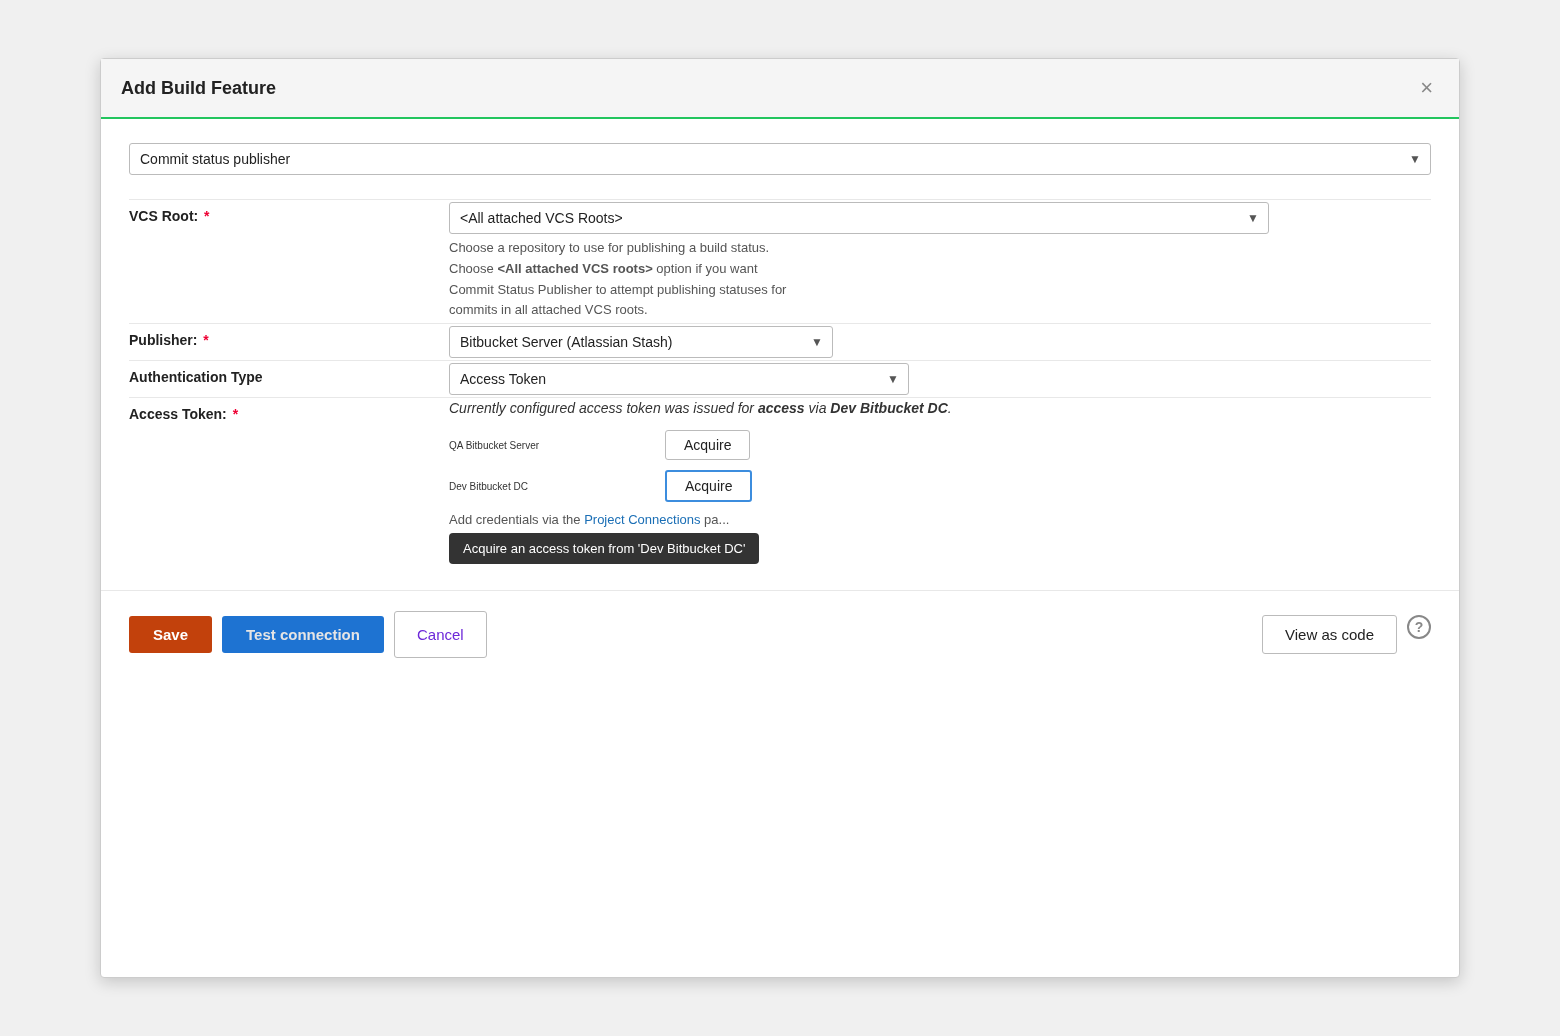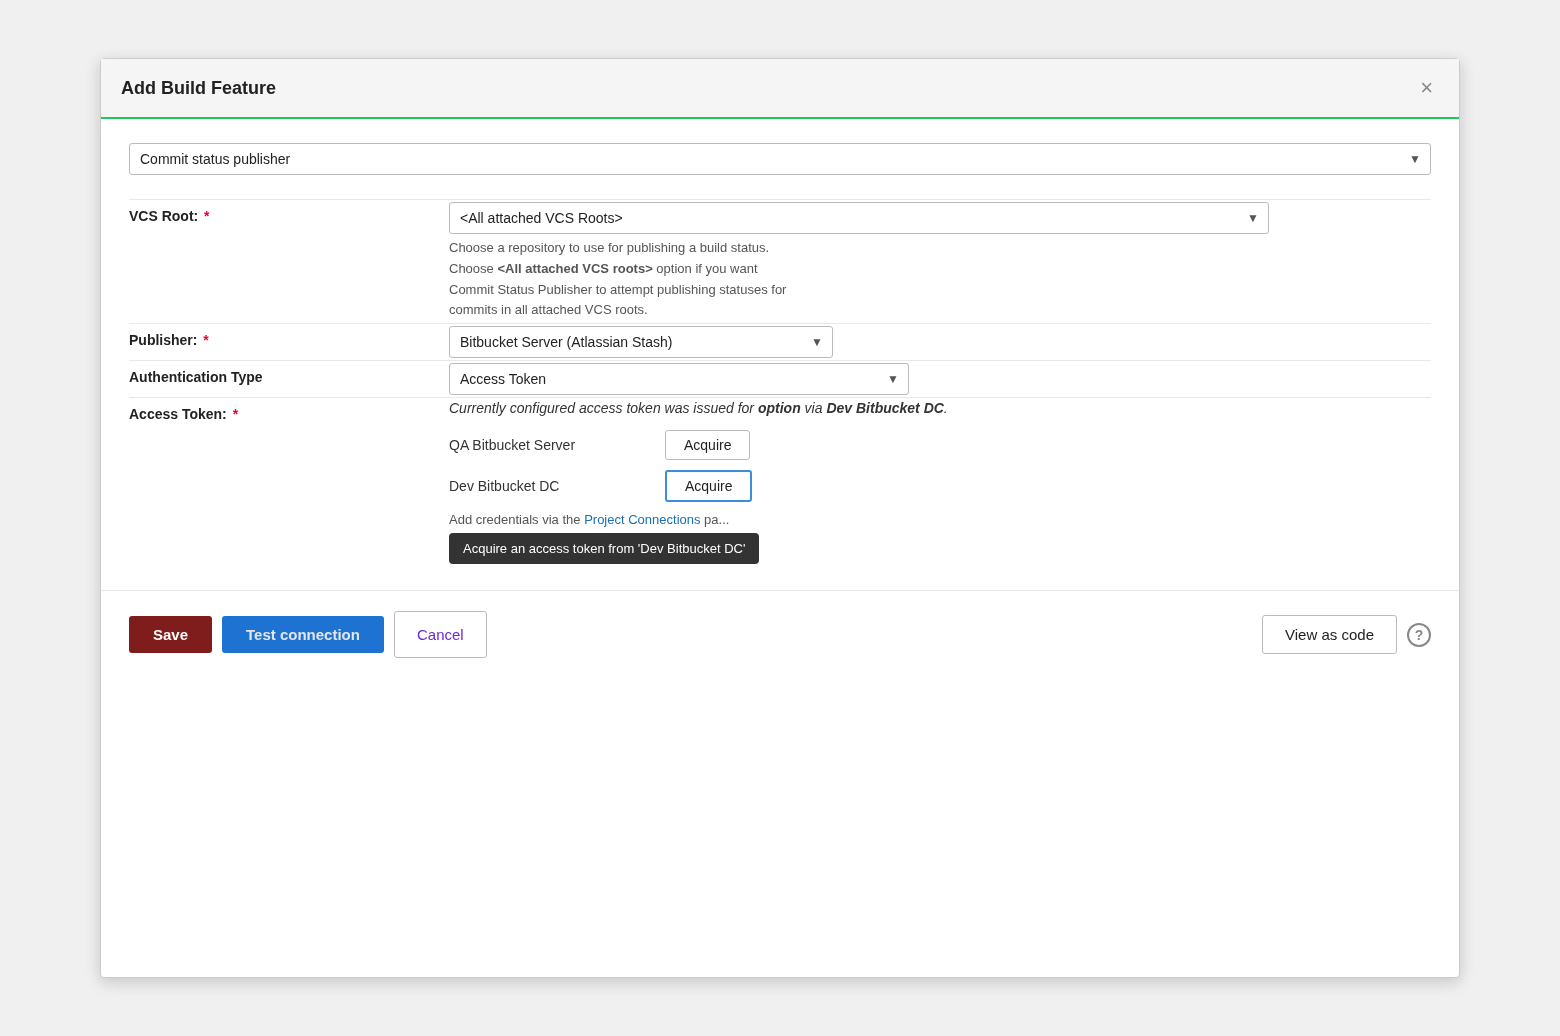--- a/index.html
+++ b/index.html
@@ -168,21 +168,21 @@
       font-weight: 700;
       font-style: italic;
     }
     .token-row {
       display: flex;
       align-items: center;
       margin-bottom: 10px;
       gap: 16px;
     }
     .token-name {
-      font-size: 14px;
+      font-size: 10px;
       color: #333;
       width: 200px;
     }
     .acquire-btn {
       background: #fff;
       border: 1px solid #bbb;
       border-radius: 3px;
       padding: 6px 18px;
       font-size: 14px;
       color: #222;
@@ -213,21 +213,21 @@
     }
     .dialog-footer {
       display: flex;
       align-items: center;
       padding: 20px 28px;
       margin-top: 24px;
       border-top: 1px solid #e8e8e8;
       gap: 10px;
     }
     .btn-save {
-      background: #7f1d1d;
+      background: #c2410c;
       color: #fff;
       border: none;
       border-radius: 3px;
       padding: 10px 24px;
       font-size: 15px;
       font-weight: 600;
       cursor: pointer;
     }
     .btn-test {
       background: #1e73d2;
@@ -244,21 +244,20 @@
       color: #6d28d9;
       border: 1px solid #bbb;
       border-radius: 3px;
       padding: 14px 22px;
       font-size: 15px;
       cursor: pointer;
     }
     .footer-right {
       margin-left: auto;
       display: flex;
-      align-items: center;
       gap: 10px;
       padding-left: 33px;
     }
     .btn-view-code {
       background: #fff;
       color: #222;
       border: 1px solid #bbb;
       border-radius: 3px;
       padding: 10px 22px;
       font-size: 15px;
@@ -339,21 +338,21 @@
       </div>
     </div>
 
     <div class="form-row">
       <div class="form-label">
         <span>Access Token:</span><span class="required"> *</span>
       </div>
       <div class="form-content">
         <div class="access-token-section">
           <div class="access-token-desc">
-            <span>Currently configured access token was issued for </span><strong>option</strong><span> via </span><strong>Dev Bitbucket DC</strong><span>.</span>
+            <span>Currently configured access token was issued for </span><strong>access</strong><span> via </span><strong>Dev Bitbucket DC</strong><span>.</span>
           </div>
           <div class="token-row">
             <span class="token-name">QA Bitbucket Server</span>
             <button class="acquire-btn">Acquire</button>
           </div>
           <div class="token-row">
             <span class="token-name">Dev Bitbucket DC</span>
             <button class="acquire-btn active">Acquire</button>
           </div>
           <div class="project-connections-hint">

